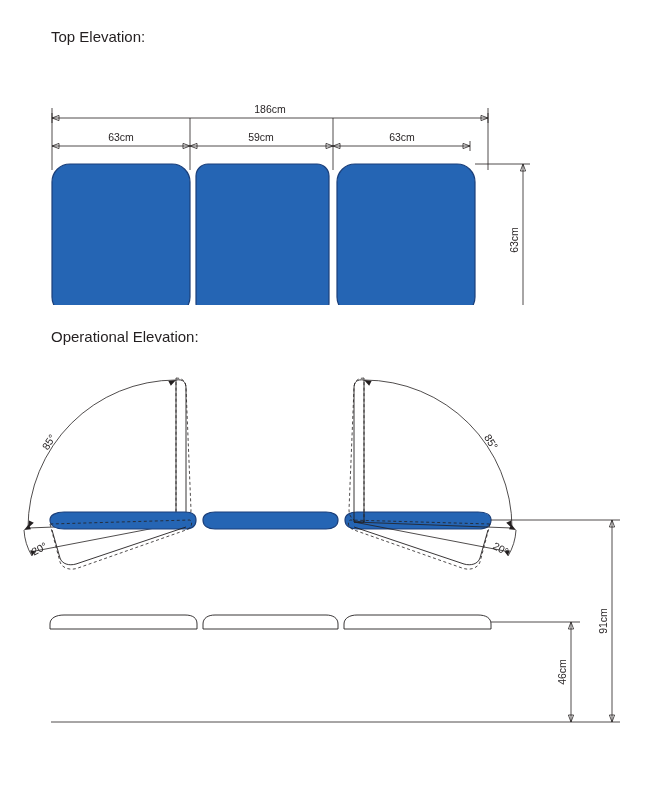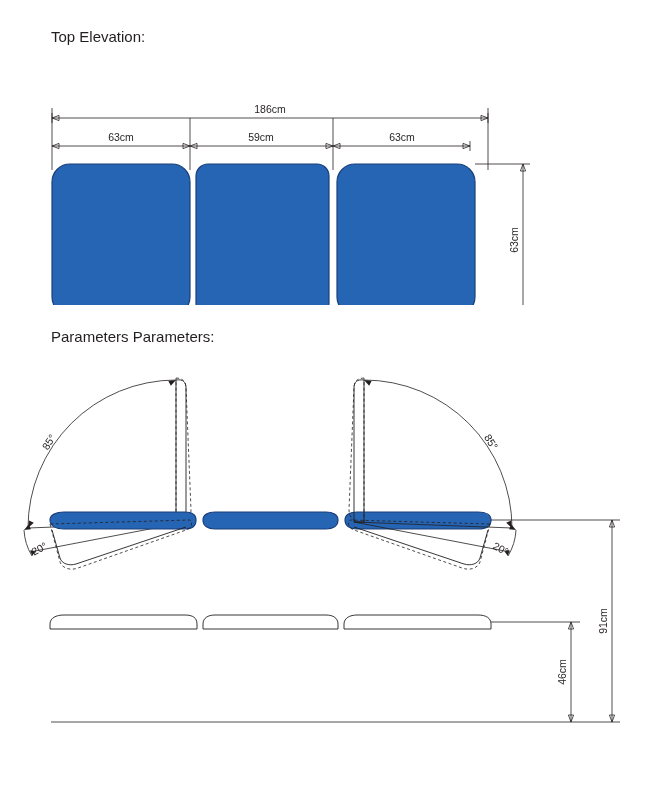--- a/index.html
+++ b/index.html
@@ -61,21 +61,21 @@
     stroke-width: 0.8;
   }
 </style>
 </head>
 <body>
 
 <div id="diagram-root">
 
   <div class="section-title" id="title-top">Top Elevation:</div>
 
-  <div class="section-title" id="title-ops">Parameters Parameters:</div>
+  <div class="section-title" id="title-ops">Operational Elevation:</div>
 
   <svg width="659" height="260" style="position:absolute;left:0;top:45px;">
 
     <line class="dim-line" x1="52" y1="73" x2="488" y2="73"></line>
     <path class="dim-line" d="M52,73 l7,-2.6 l0,5.2 z" fill="#231f20"></path>
     <path class="dim-line" d="M488,73 l-7,-2.6 l0,5.2 z" fill="#231f20"></path>
     <text class="dim-label" x="270" y="68" text-anchor="middle">186cm</text>
 
     <line class="ext-line" x1="52" y1="68" x2="52" y2="78"></line>
     <line class="ext-line" x1="488" y1="68" x2="488" y2="78"></line>

